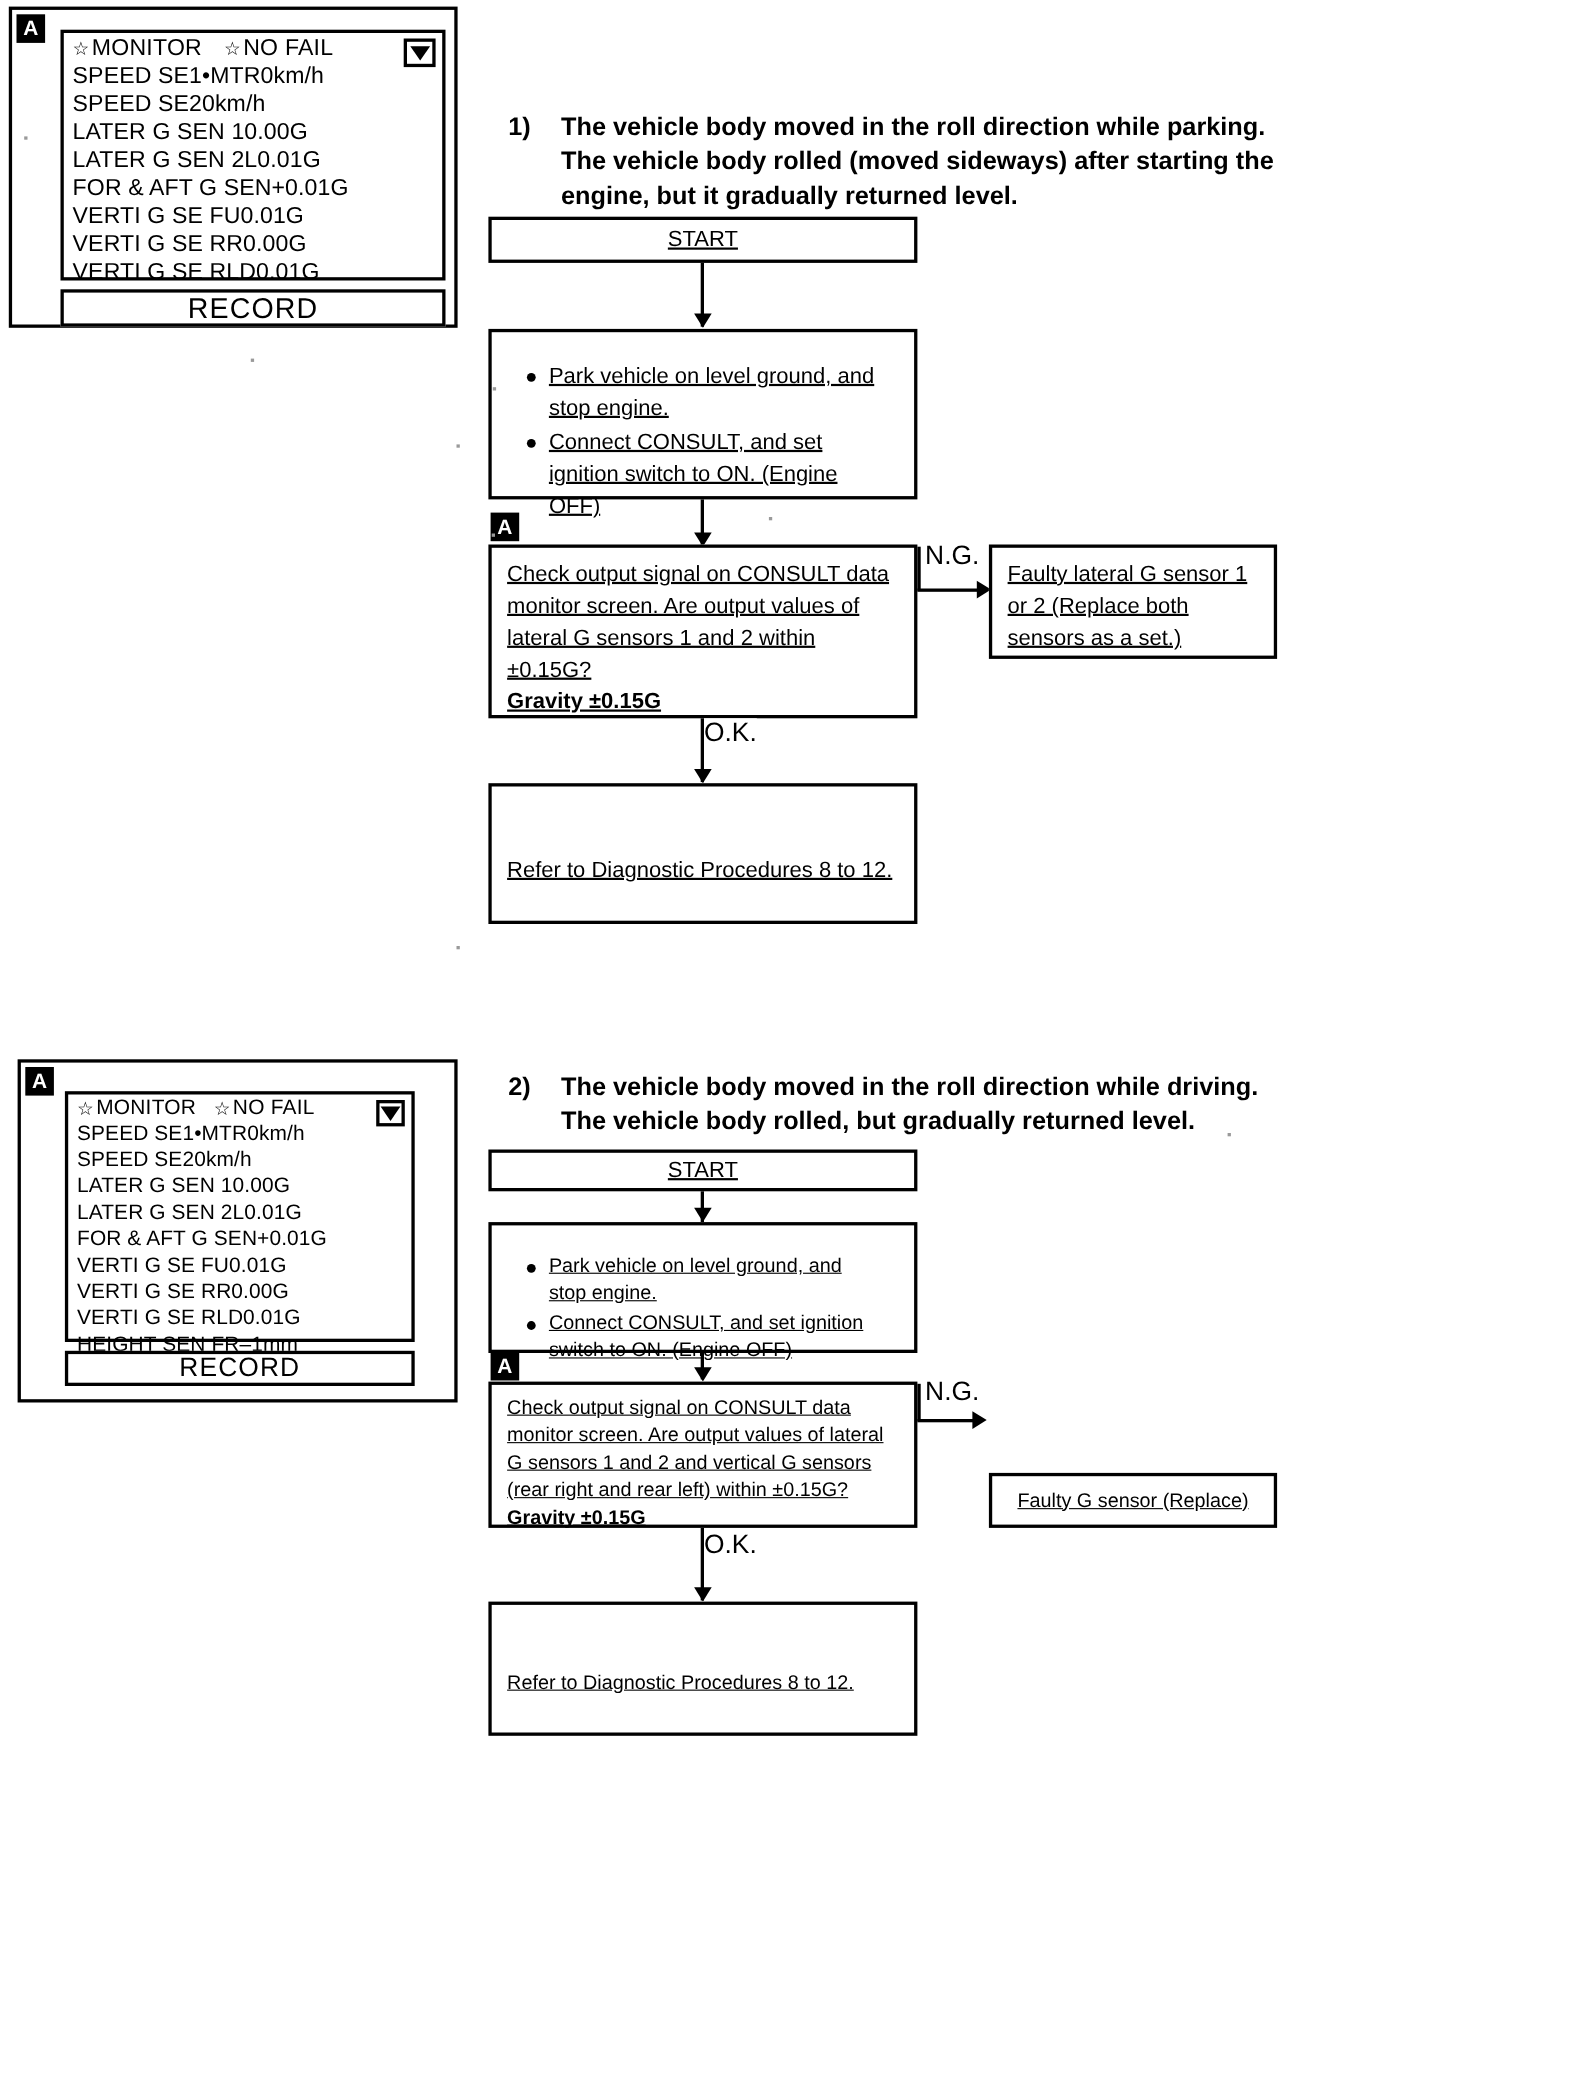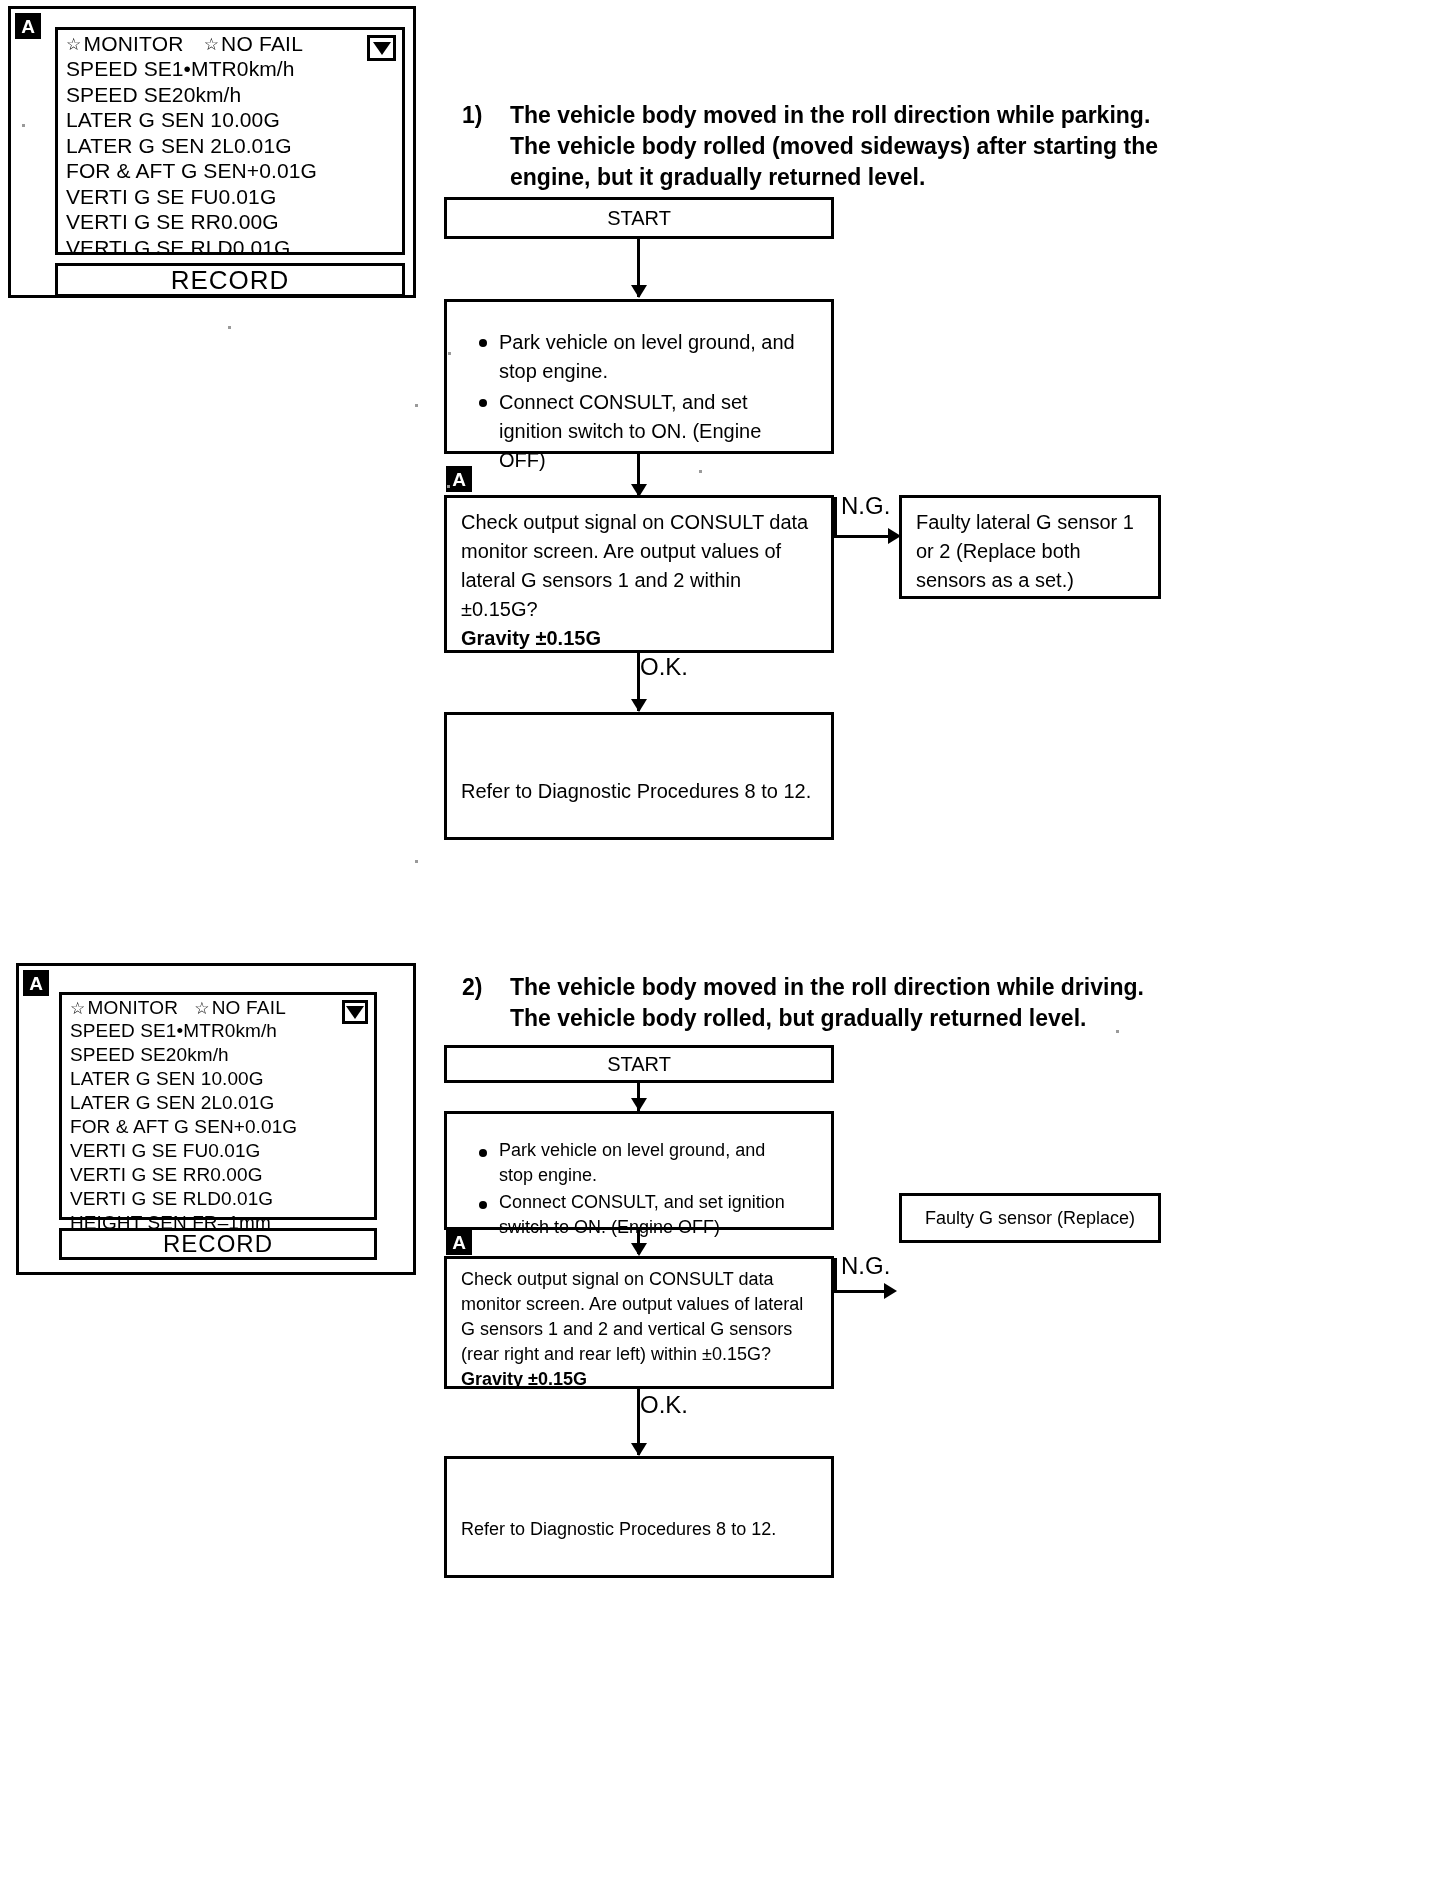--- a/index.html
+++ b/index.html
@@ -105,20 +105,21 @@
   .item-head .num { width: 48px; flex: none; }
   .item-head .txt { }
 
   
   .fbox {
     position: absolute;
     border: 3px solid #000;
     background: #fff;
     font-size: 20px;
     line-height: 29px;
+    text-decoration: underline;
   }
   .fbox.center {
     display: flex;
     align-items: center;
     justify-content: center;
   }
   .fbox .pad { padding: 10px 14px; }
   .bullets { list-style: none; margin: 16px; padding: 0; }
   .bullets li {
     position: relative;
@@ -369,21 +370,21 @@
     <div class="pad" style="padding:8px 14px;">
       <div>Check output signal on CONSULT data monitor screen. Are output values of lateral G sensors 1 and 2 and vertical G sensors (rear right and rear left) within ±0.15G?</div>
       <div class="bold-line">Gravity ±0.15G</div>
     </div>
   </div>
 
   <div class="vline" style="left:834px; top:1258px; height:34px;"></div>
   <div class="hline" style="left:834px; top:1290px; width:56px;"></div>
   <div class="arrow-right" style="left:884px; top:1283px;"></div>
   <div class="edge-label" style="left:841px; top:1252px;">N.G.</div>
-  <div class="fbox center" style="left:899px; top:1193px; width:262px; height:50px; font-size:18px;">
+  <div class="fbox center" style="left:899px; top:1339px; width:262px; height:50px; font-size:18px;">
     <span>Faulty G sensor (Replace)</span>
   </div>
 
   <div class="vline" style="left:637px; top:1389px; height:66px;"></div>
   <div class="arrow-down" style="left:631px; top:1443px;"></div>
   <div class="edge-label" style="left:640px; top:1391px;">O.K.</div>
   <div class="fbox" style="left:444px; top:1456px; width:390px; height:122px; font-size:18px;">
     <div class="pad" style="padding-top:56px;">Refer to Diagnostic Procedures 8 to 12.</div>
   </div>
 

